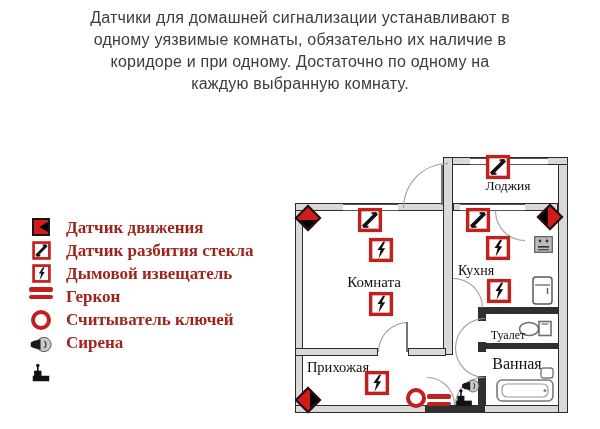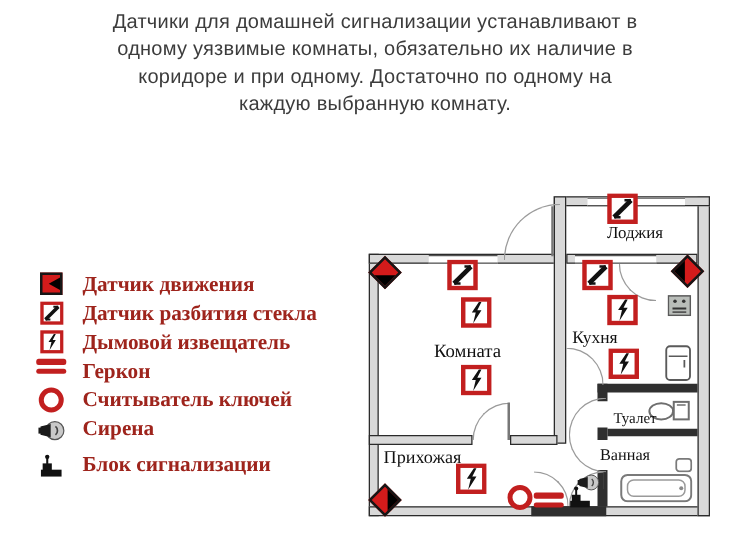--- a/index.html
+++ b/index.html
@@ -118,21 +118,20 @@
   </div>
   <div class="legend-row gap">
     <span class="legend-icon">
         <svg width="22" height="22" viewBox="0 0 24 24">
   <rect x="3" y="15" width="18" height="6" fill="#111"></rect>
   <rect x="4.5" y="9.5" width="8" height="6" fill="#111"></rect>
   <rect x="7.6" y="4.5" width="1.8" height="5.5" fill="#111"></rect>
   <circle cx="8.5" cy="3.8" r="1.9" fill="#111"></circle>
         </svg>
       </span>
-    <span class="legend-label">Блок сигнализации</span>
   </div>
 </div>
 
 <div class="plan">
 
   <div class="wall" style="left:295px;top:203px;width:8px;height:210px;"></div>
   <div class="wall" style="left:295px;top:405px;width:273px;height:8px;"></div>
   <div class="wall" style="left:558px;top:157px;width:10px;height:256px;"></div>
   <div class="wall" style="left:443px;top:157px;width:125px;height:8px;"></div>
   <div class="wall" style="left:295px;top:203px;width:158px;height:8px;"></div>
@@ -197,21 +196,21 @@
     <svg width="14" height="12" viewBox="0 0 14 12">
         <rect x="1" y="1" width="12" height="10" rx="2.5" fill="#fff" stroke="#7a7a7a" stroke-width="1.4"></rect>
       </svg>
   </div>
 
   <span class="room-label" style="left:374px;top:282px;font-size:15px;">Комната</span>
   <span class="room-label" style="left:476px;top:271px;font-size:14px;">Кухня</span>
   <span class="room-label" style="left:508px;top:186px;font-size:13.5px;">Лоджия</span>
   <span class="room-label" style="left:338px;top:367px;font-size:14.5px;">Прихожая</span>
   <span class="room-label" style="left:508px;top:335px;font-size:12px;">Туалет</span>
-  <span class="room-label" style="left:500px;top:364px;font-size:13px;">Ванная</span>
+  <span class="room-label" style="left:517px;top:364px;font-size:16px;">Ванная</span>
 
 <div class="sensor rot" style="left: 308px; top: 218px;">
       <span class="diamond">
         <span class="tri tri-br"></span>
       </span>
     </div>
     <div class="sensor rot" style="left: 550px; top: 217px;">
       <span class="diamond">
         <span class="tri tri-bl"></span>
       </span>

